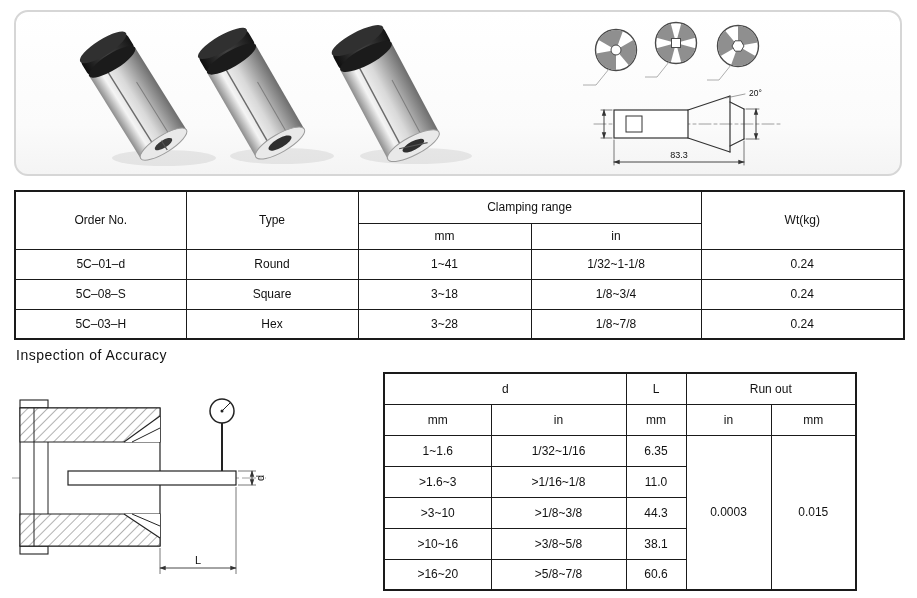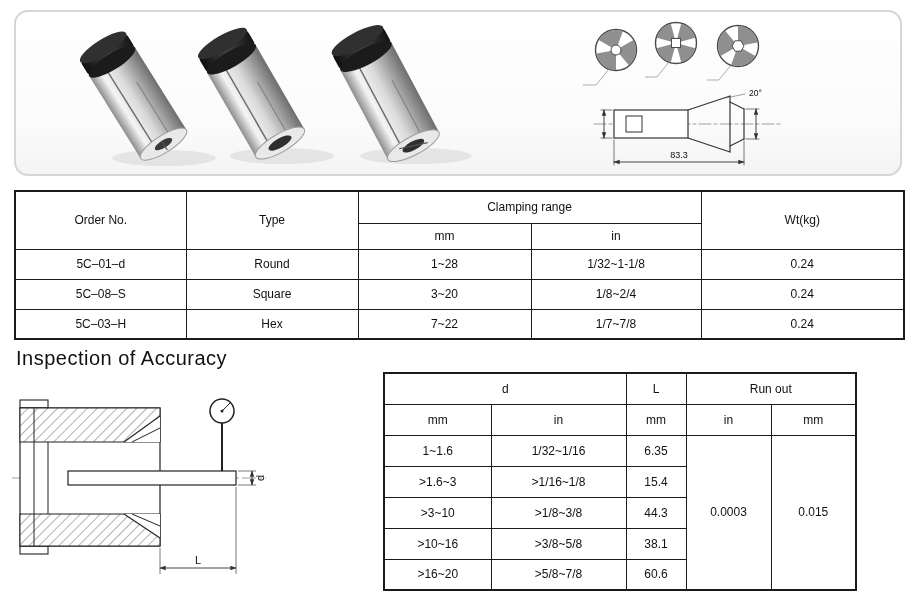--- a/index.html
+++ b/index.html
@@ -17,21 +17,21 @@
   table { border-collapse:collapse; table-layout:fixed; font-size:12px; color:#111; }
   td { border:1px solid #1a1a1a; text-align:center; vertical-align:middle; padding:0 4px;
        overflow:hidden; white-space:nowrap; }
   .main-table { position:absolute; left:14px; top:190px; width:889px; border:2px solid #1a1a1a; }
   .main-table tr.h1 td { height:32px; }
   .main-table tr.h2 td { height:26px; }
   .main-table tr.dr td { height:30px;margin-top:15px; }
   .accuracy-table { position:absolute; left:383px; top:372px; width:472px; border:2px solid #1a1a1a; }
   .accuracy-table tr td { height:31px; }
 
-  .section-title { position:absolute; left:16px; top:347px; font-size:20px;
+  .section-title { position:absolute; left:16px; top:347px; font-size:14px;
     letter-spacing:0.5px; color:#111; }
 
   
   .inspection-svg { position:absolute; left:8px; top:378px; width:270px; height:210px; }
   text { font-family:"Liberation Sans", sans-serif; fill:#111; }
 </style>
 </head>
 <body>
 
 <div class="page">
@@ -173,36 +173,36 @@
         <td colspan="2">Clamping range</td>
         <td rowspan="2">Wt(kg)</td>
       </tr>
       <tr class="h2">
         <td>mm</td>
         <td>in</td>
       </tr>
       <tr class="dr">
         <td>5C–01–d</td>
         <td>Round</td>
-        <td>1~28</td>
+        <td>1~41</td>
         <td>1/32~1-1/8</td>
         <td>0.24</td>
       </tr>
       <tr class="dr">
         <td>5C–08–S</td>
         <td>Square</td>
-        <td>3~20</td>
-        <td>1/8~2/4</td>
+        <td>3~18</td>
+        <td>1/8~3/4</td>
         <td>0.24</td>
       </tr>
       <tr class="dr">
         <td>5C–03–H</td>
         <td>Hex</td>
-        <td>7~22</td>
-        <td>1/7~7/8</td>
+        <td>3~28</td>
+        <td>1/8~7/8</td>
         <td>0.24</td>
       </tr>
     </tbody>
   </table>
 
   <div class="section-title">Inspection of Accuracy</div>
 
   <svg class="inspection-svg" viewBox="0 0 270 210">
     <defs>
       <pattern id="hatch" width="7" height="7" patternTransform="rotate(45)" patternUnits="userSpaceOnUse">
@@ -281,21 +281,21 @@
       <tr>
         <td>1~1.6</td>
         <td>1/32~1/16</td>
         <td>6.35</td>
         <td rowspan="5">0.0003</td>
         <td rowspan="5">0.015</td>
       </tr>
       <tr>
         <td>&gt;1.6~3</td>
         <td>&gt;1/16~1/8</td>
-        <td>15.4</td>
+        <td>11.0</td>
       </tr>
       <tr>
         <td>&gt;3~10</td>
         <td>&gt;1/8~3/8</td>
         <td>44.3</td>
       </tr>
       <tr>
         <td>&gt;10~16</td>
         <td>&gt;3/8~5/8</td>
         <td>38.1</td>

